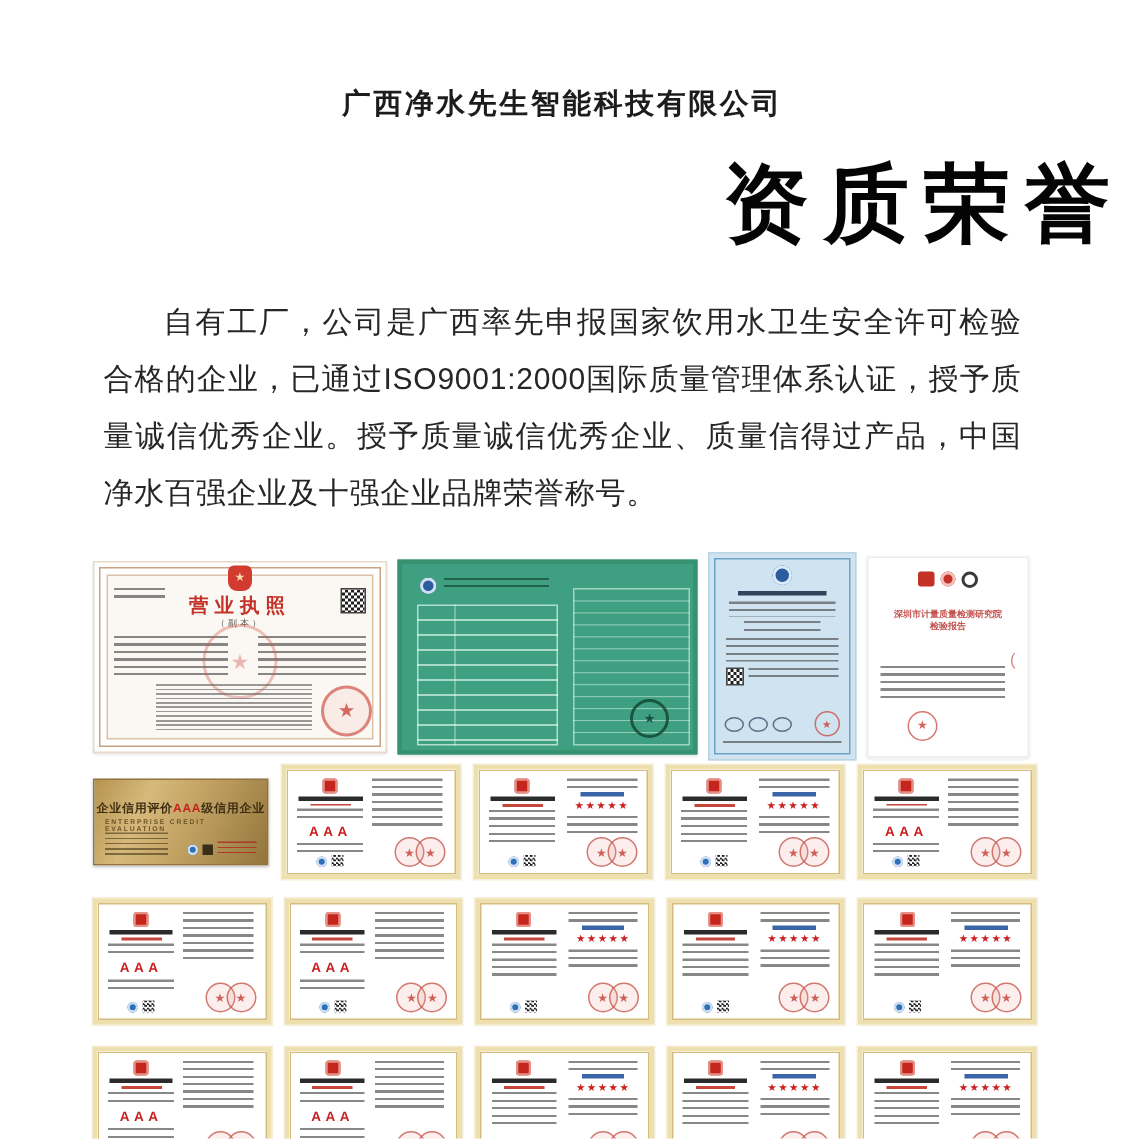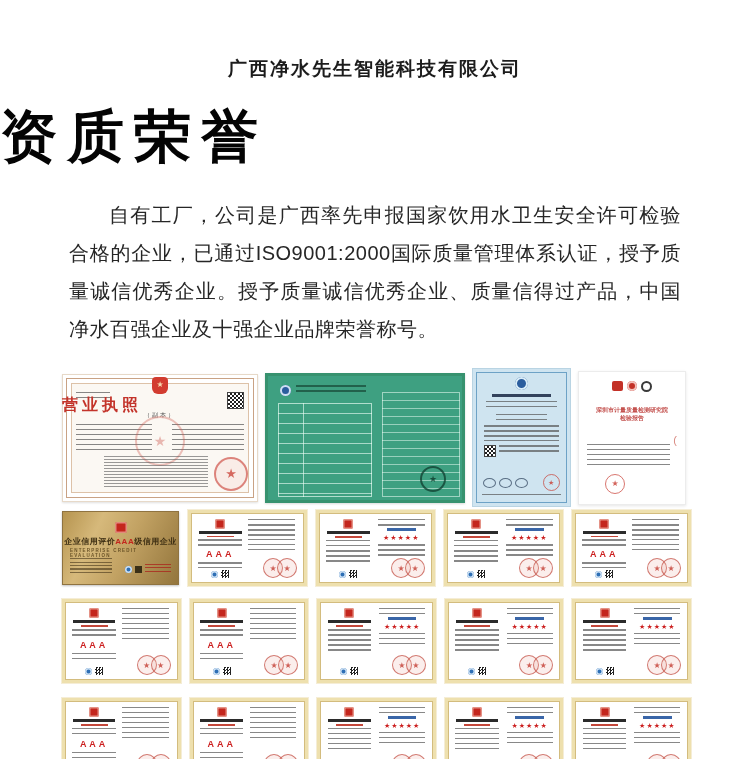--- a/index.html
+++ b/index.html
@@ -3,38 +3,38 @@
 <meta charset="utf-8">
 <style>
   html,body{margin:0;padding:0;}
   body{
     width:750px;height:759px;overflow:hidden;background:#ffffff;
     font-family:"Liberation Sans", sans-serif;color:#222;
   }
   
   .company{margin-top:56px;text-align:center;font-size:19px;font-weight:700;
     letter-spacing:2px;color:#1c1c1c;}
-  .big-title{margin-top:20px;text-align:left;font-size:57px;font-weight:900;
+  .big-title{margin-top:20px;text-align:right;font-size:57px;font-weight:900;
     letter-spacing:10px;color:#040404;line-height:1.2;}
   .intro{width:612px;margin:26px auto 0;font-size:20px;line-height:38px;
     color:#262626;text-indent:2em;text-align:justify;letter-spacing:.5px;}
 
   
   .row1{display:flex;align-items:center;gap:7px;margin:20px 0 0 62px;height:139px;}
   .mock{position:relative;box-sizing:border-box;flex:none;}
 
   
   .license{width:196px;height:128px;background:#fbf8f3;
     box-shadow:inset 0 0 0 1px #e7d9c8, inset 0 0 0 4px #fff, inset 0 0 0 5px #c9a284,
                inset 0 0 0 9px #fff, inset 0 0 0 10px #ddc2a8, 0 1px 2px rgba(0,0,0,.12);}
   .emblem{position:absolute;left:50%;top:3px;transform:translateX(-50%);
     width:16px;height:17px;background:#d23c30;border-radius:4px 4px 6px 6px;
     display:flex;align-items:center;justify-content:center;color:#f7d9b0;font-size:8px;line-height:1;}
-  .bl-title{position:absolute;left:0;right:0;top:21px;
-    color:#c3332a;font-weight:800;font-size:16px;letter-spacing:4px;}
+  .bl-title{position:absolute;left:0;right:0;top:21px;text-align:center;
+    color:#c3332a;font-weight:800;font-size:13px;letter-spacing:4px;}
   .bl-sub{position:absolute;left:0;right:0;top:37px;text-align:center;
     color:#555;font-size:6px;letter-spacing:2px;}
   .qr{background:repeating-conic-gradient(#1f1f1f 0% 25%, #fff 0% 50%) 0 0/4px 4px;border:1px solid #444;}
   .bl-qr{position:absolute;right:14px;top:18px;width:15px;height:15px;}
   .tx{background-image:repeating-linear-gradient(180deg, rgba(85,85,85,.7) 0 1.5px, transparent 1.5px 5px);}
   .tx.dense{background-image:repeating-linear-gradient(180deg, rgba(100,100,100,.65) 0 1px, transparent 1px 3px);}
   .bl-l1{position:absolute;left:14px;top:18px;width:34px;height:9px;}
   .bl-rows{position:absolute;left:14px;top:50px;width:76px;height:26px;}
   .bl-rows2{position:absolute;right:14px;top:50px;width:72px;height:26px;}
   .bl-dense{position:absolute;left:42px;top:82px;width:104px;height:32px;}
@@ -118,21 +118,21 @@
   .logo-qr{display:flex;gap:3px;align-items:center;margin-top:auto;}
   .dot-blue{width:7px;height:7px;border-radius:50%;background:#2e6fb5;box-shadow:inset 0 0 0 1.5px #cfe2f4;}
   .mini-qr{width:8px;height:8px;background:repeating-conic-gradient(#222 0% 25%, #fff 0% 50%) 0 0/3px 3px;}
   .seal-pair{position:absolute;right:1px;bottom:0;display:flex;}
   .seal-pair .seal{width:18px;height:18px;border:1px solid rgba(195,80,70,.75);
     background:rgba(235,160,150,.18);color:rgba(195,60,50,.8);font-size:8px;}
   .seal-pair .seal + .seal{margin-left:-6px;}
   .fill{width:94%;}
 
   
-  .plaque{box-sizing:border-box;height:74px;align-self:center;
+  .plaque{box-sizing:border-box;height:58px;align-self:center;
     background:linear-gradient(115deg,#b6944f 0%, #d6b97b 28%, #c2a263 55%, #93753c 100%);
     border:1px solid #8f7340;box-shadow:0 1px 2px rgba(0,0,0,.25);
     display:flex;flex-direction:column;align-items:center;padding:10px 7px;}
   .plq-emblem{width:12px;height:12px;background:#c4261d;border-radius:2px;
     box-shadow:inset 0 0 0 1.5px rgba(255,235,220,.5);}
   .plq-title{margin-top:3px;font-size:8px;font-weight:800;color:#3e2f13;white-space:nowrap;letter-spacing:.5px;}
   .plq-title .grade{color:#c4261d;}
   .plq-sub{font-size:4.5px;letter-spacing:1.2px;color:#6b5428;margin-top:1px;font-weight:700;}
   .plq-bottom{margin-top:auto;width:100%;display:flex;align-items:flex-end;}
   .plq-tx{width:42px;height:16px;background-image:repeating-linear-gradient(180deg, rgba(55,40,15,.55) 0 1px, transparent 1px 3.5px);}

